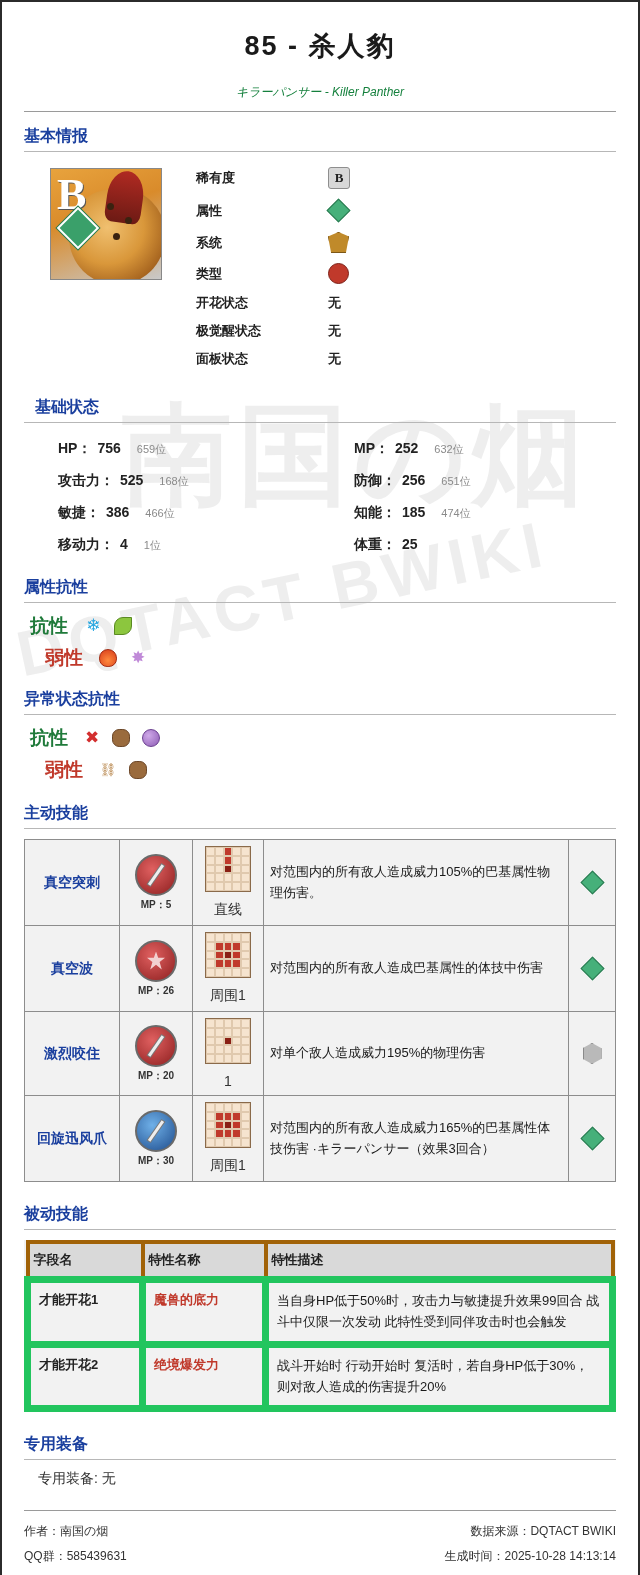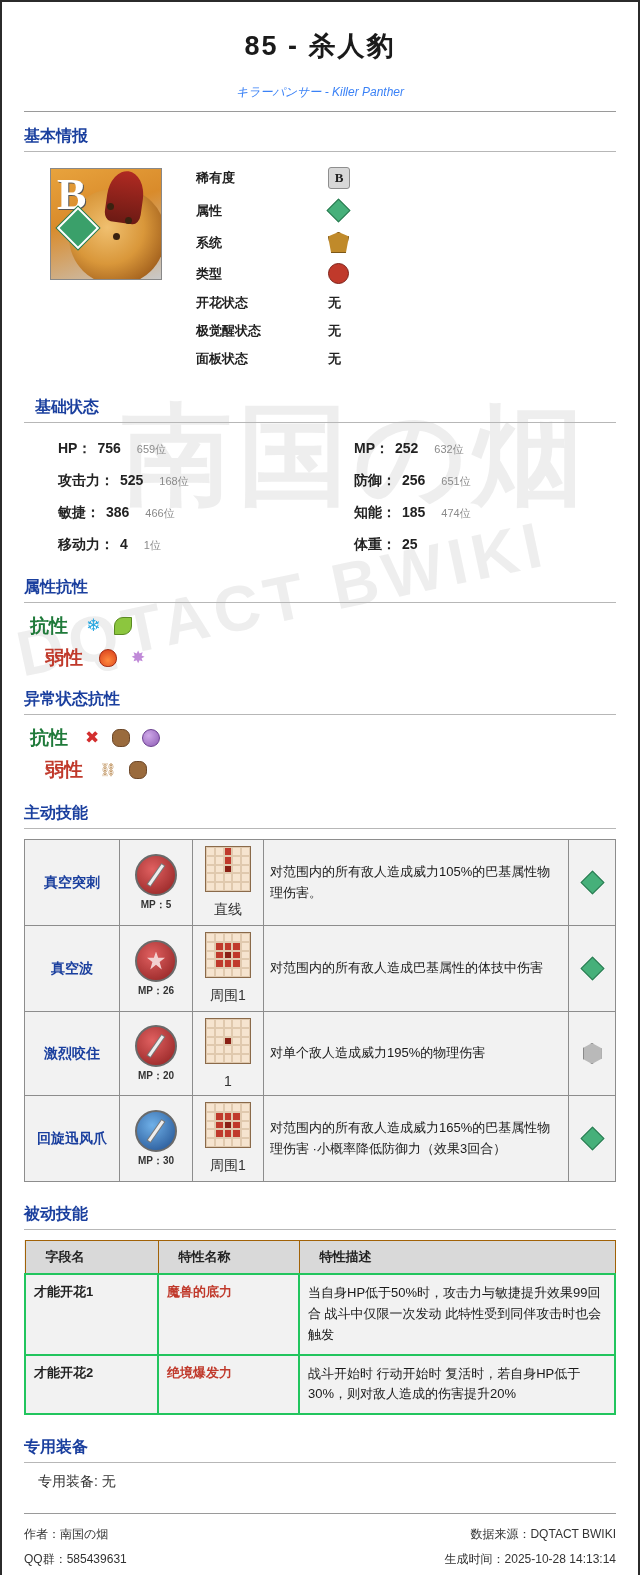--- a/index.html
+++ b/index.html
@@ -37,21 +37,21 @@
     text-align:center;
     font-size:27px;
     font-weight:bold;
     letter-spacing:2px;
     margin:12px 0 20px 0;
     color:#1a1a1a;
   }
   .subtitle{
     text-align:center;
     font-size:12px;
-    color:#3b82f6;
+    color:#15803d;
     font-style:italic;
     margin-bottom:10px;
   }
   .hr-top{border:0;border-top:1px solid #9a9a9a;margin:8px 0 14px 0;}
 
   .sec-title{
     font-size:16px;
     font-weight:bold;
     color:#1a3f9e;
     margin:0 0 4px 0;
@@ -208,29 +208,29 @@
   .sk-attr{width:34px;text-align:center;}
 
   
   table.passive{
     width:100%;
     border-collapse:collapse;
     background:#f2f2f2;
   }
   table.passive th{
     background:#d9d9d9;
-    border:1px solid #a16207;
+    border:4px solid #a16207;
     font-size:13px;
     font-weight:bold;
-    padding:7px 20px;
+    padding:7px 4px;
     text-align:left;
     color:#222;
   }
   table.passive td{
-    border:2px solid #22c55e;
+    border:7px solid #22c55e;
     padding:8px 8px;
     font-size:13px;
     vertical-align:top;
     background:#f2f2f2;
   }
   .p-field{width:92px;font-weight:bold;color:#222;}
   .p-name{width:100px;font-weight:bold;color:#c0392b;line-height:1.4;}
   .p-desc{line-height:1.6;color:#1a1a1a;}
 
   
@@ -542,21 +542,21 @@
                 <div class="on"></div>
                 <div></div>
             <div></div>
                 <div></div>
                 <div></div>
                 <div></div>
                 <div></div>
           </div>
           <div class="sk-rlabel">周围1</div>
         </td>
-        <td class="sk-desc">对范围内的所有敌人造成威力165%的巴基属性物理伤害 ·小概率降低防御力（效果3回合）</td>
+        <td class="sk-desc">对范围内的所有敌人造成威力165%的巴基属性体技伤害 ·キラーパンサー（效果3回合）</td>
         <td class="sk-attr"><span class="ic ic-diamond"></span></td>
       </tr>
     </tbody>
       </table>
 
     <div class="sec-title" style="margin-top:22px;">被动技能</div>
     <hr class="sec-rule">
 
     <table class="passive">
       <tbody>

